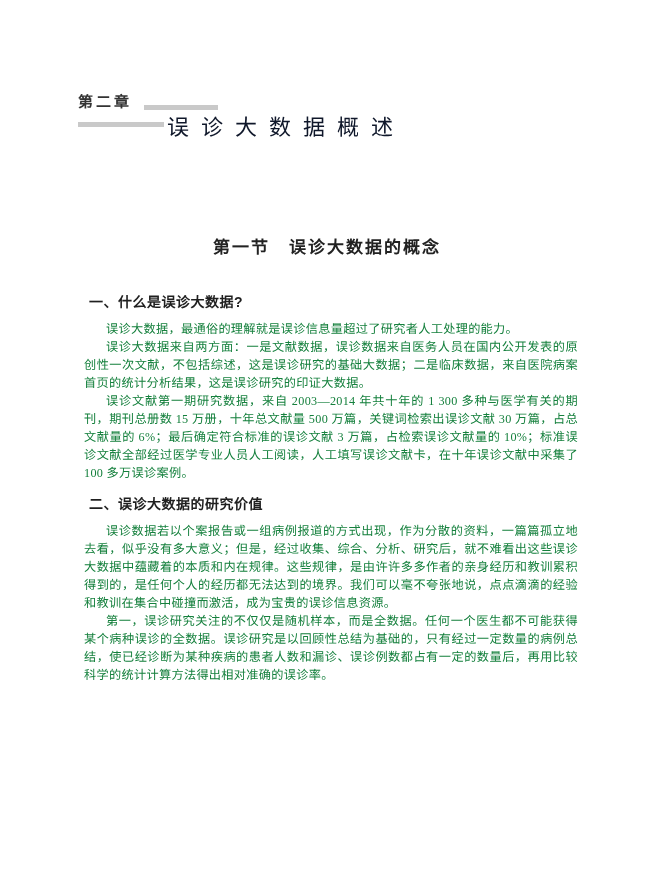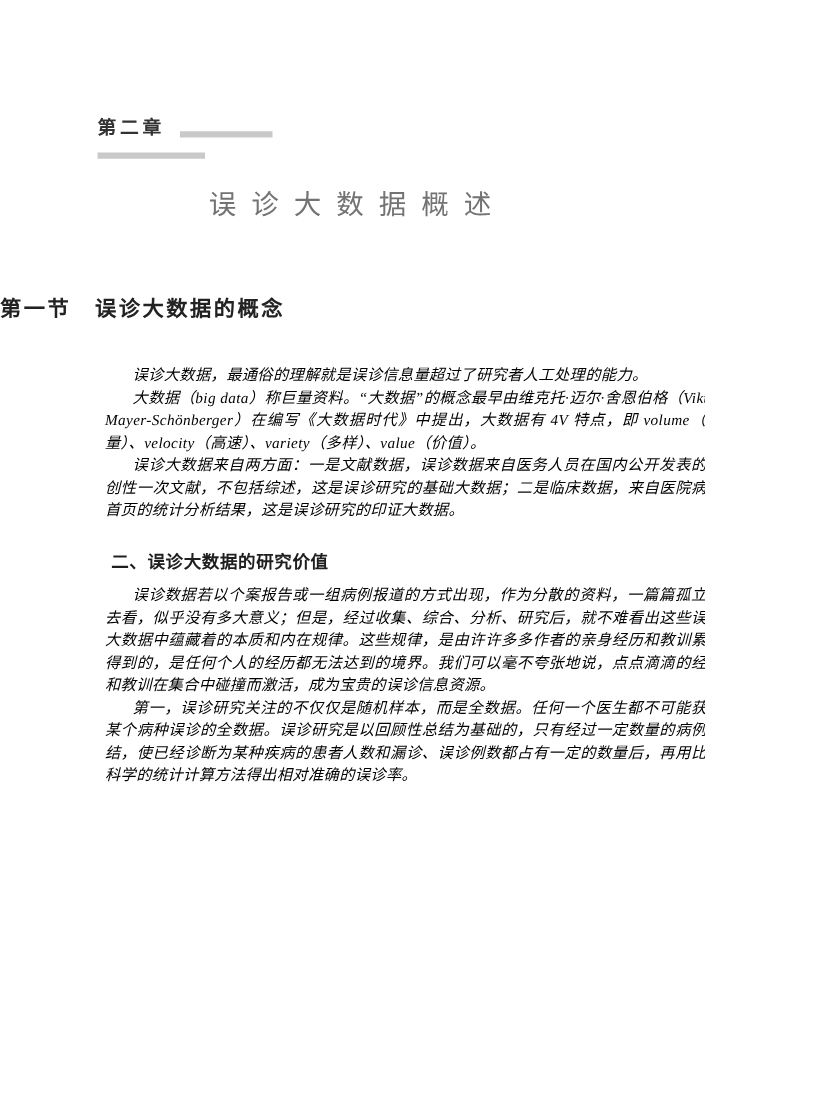--- a/index.html
+++ b/index.html
@@ -7,88 +7,88 @@
     width: 654px; height: 888px;
     background: #ffffff;
     font-family: "Liberation Serif", "DejaVu Serif", serif;
     color: #2d2d2d;
   }
   .page {
     position: relative;
     width: 564px; height: 888px;
     background: #ffffff;
     overflow: hidden;
+    padding-left: 36px;
   }
 
   
   .chapter-label {
     position: absolute; left: 78px; top: 90px;
     font-size: 15px; font-weight: 600; letter-spacing: 3px;
     color: #333333;
     font-family: "Liberation Serif", "DejaVu Serif", serif;
   }
   .rule { position: absolute; background: #c9c9c9; height: 5px; }
   .rule-top    { left: 144px; top: 105px; width: 74px; }
   .rule-bottom { left: 78px;  top: 122px; width: 86px; }
   .chapter-title {
     position: absolute; left: 167px; top: 109px;
     font-size: 22px; font-weight: 500; letter-spacing: 12px;
-    color: #737373;
+    color: #0f172a;
     font-family: "Liberation Sans", "DejaVu Sans", sans-serif;
-    margin-top: 36px;
   }
 
   
   .section-title {
     position: absolute; left: 0; top: 233px; width: 654px;
-    text-align: left;
+    text-align: center;
     font-size: 17px; font-weight: bold; letter-spacing: 2px;
     color: #222222;
     font-family: "Liberation Serif", "DejaVu Serif", serif;
   }
 
   
   .content {
     position: absolute; left: 84px; top: 291px; width: 494px;
   }
   .subheading {
     margin: 0 0 9px 5px;
     font-size: 14px; font-weight: bold; letter-spacing: 0.5px;
     color: #1f1f1f;
     font-family: "Liberation Sans", "DejaVu Sans", sans-serif;
   }
-  .subheading.second { margin-top: 21px; }
+  .subheading.second { margin-top: 11px; }
   .content p {
     margin: 0;
     font-size: 12.2px; line-height: 18px;
     text-align: justify;
     text-indent: 22px;
-    color: #000000;
+    color: #15803d;
     letter-spacing: 0.3px;
-    font-style: italic;
   }
 </style>
 </head>
 <body>
 
 <div class="page">
 
   <div class="chapter-label">第二章</div>
   <div class="rule rule-top"></div>
   <div class="rule rule-bottom"></div>
   <div class="chapter-title">误诊大数据概述</div>
 
   <div class="section-title">第一节　误诊大数据的概念</div>
 
   <div class="content">
 
+    <div class="subheading">一、什么是误诊大数据?</div>
 
     <p>误诊大数据，最通俗的理解就是误诊信息量超过了研究者人工处理的能力。</p>
-    <p>大数据（big data）称巨量资料。“大数据”的概念最早由维克托·迈尔·舍恩伯格（Viktor Mayer-Schönberger）在编写《大数据时代》中提出，大数据有 4V 特点，即 volume（大量）、velocity（高速）、variety（多样）、value（价值）。</p>
     <p>误诊大数据来自两方面：一是文献数据，误诊数据来自医务人员在国内公开发表的原创性一次文献，不包括综述，这是误诊研究的基础大数据；二是临床数据，来自医院病案首页的统计分析结果，这是误诊研究的印证大数据。</p>
+    <p>误诊文献第一期研究数据，来自 2003—2014 年共十年的 1 300 多种与医学有关的期刊，期刊总册数 15 万册，十年总文献量 500 万篇，关键词检索出误诊文献 30 万篇，占总文献量的 6%；最后确定符合标准的误诊文献 3 万篇，占检索误诊文献量的 10%；标准误诊文献全部经过医学专业人员人工阅读，人工填写误诊文献卡，在十年误诊文献中采集了 100 多万误诊案例。</p>
 
     <div class="subheading second">二、误诊大数据的研究价值</div>
 
     <p>误诊数据若以个案报告或一组病例报道的方式出现，作为分散的资料，一篇篇孤立地去看，似乎没有多大意义；但是，经过收集、综合、分析、研究后，就不难看出这些误诊大数据中蕴藏着的本质和内在规律。这些规律，是由许许多多作者的亲身经历和教训累积得到的，是任何个人的经历都无法达到的境界。我们可以毫不夸张地说，点点滴滴的经验和教训在集合中碰撞而激活，成为宝贵的误诊信息资源。</p>
     <p>第一，误诊研究关注的不仅仅是随机样本，而是全数据。任何一个医生都不可能获得某个病种误诊的全数据。误诊研究是以回顾性总结为基础的，只有经过一定数量的病例总结，使已经诊断为某种疾病的患者人数和漏诊、误诊例数都占有一定的数量后，再用比较科学的统计计算方法得出相对准确的误诊率。</p>
 
   </div>
 
 </div>
 

